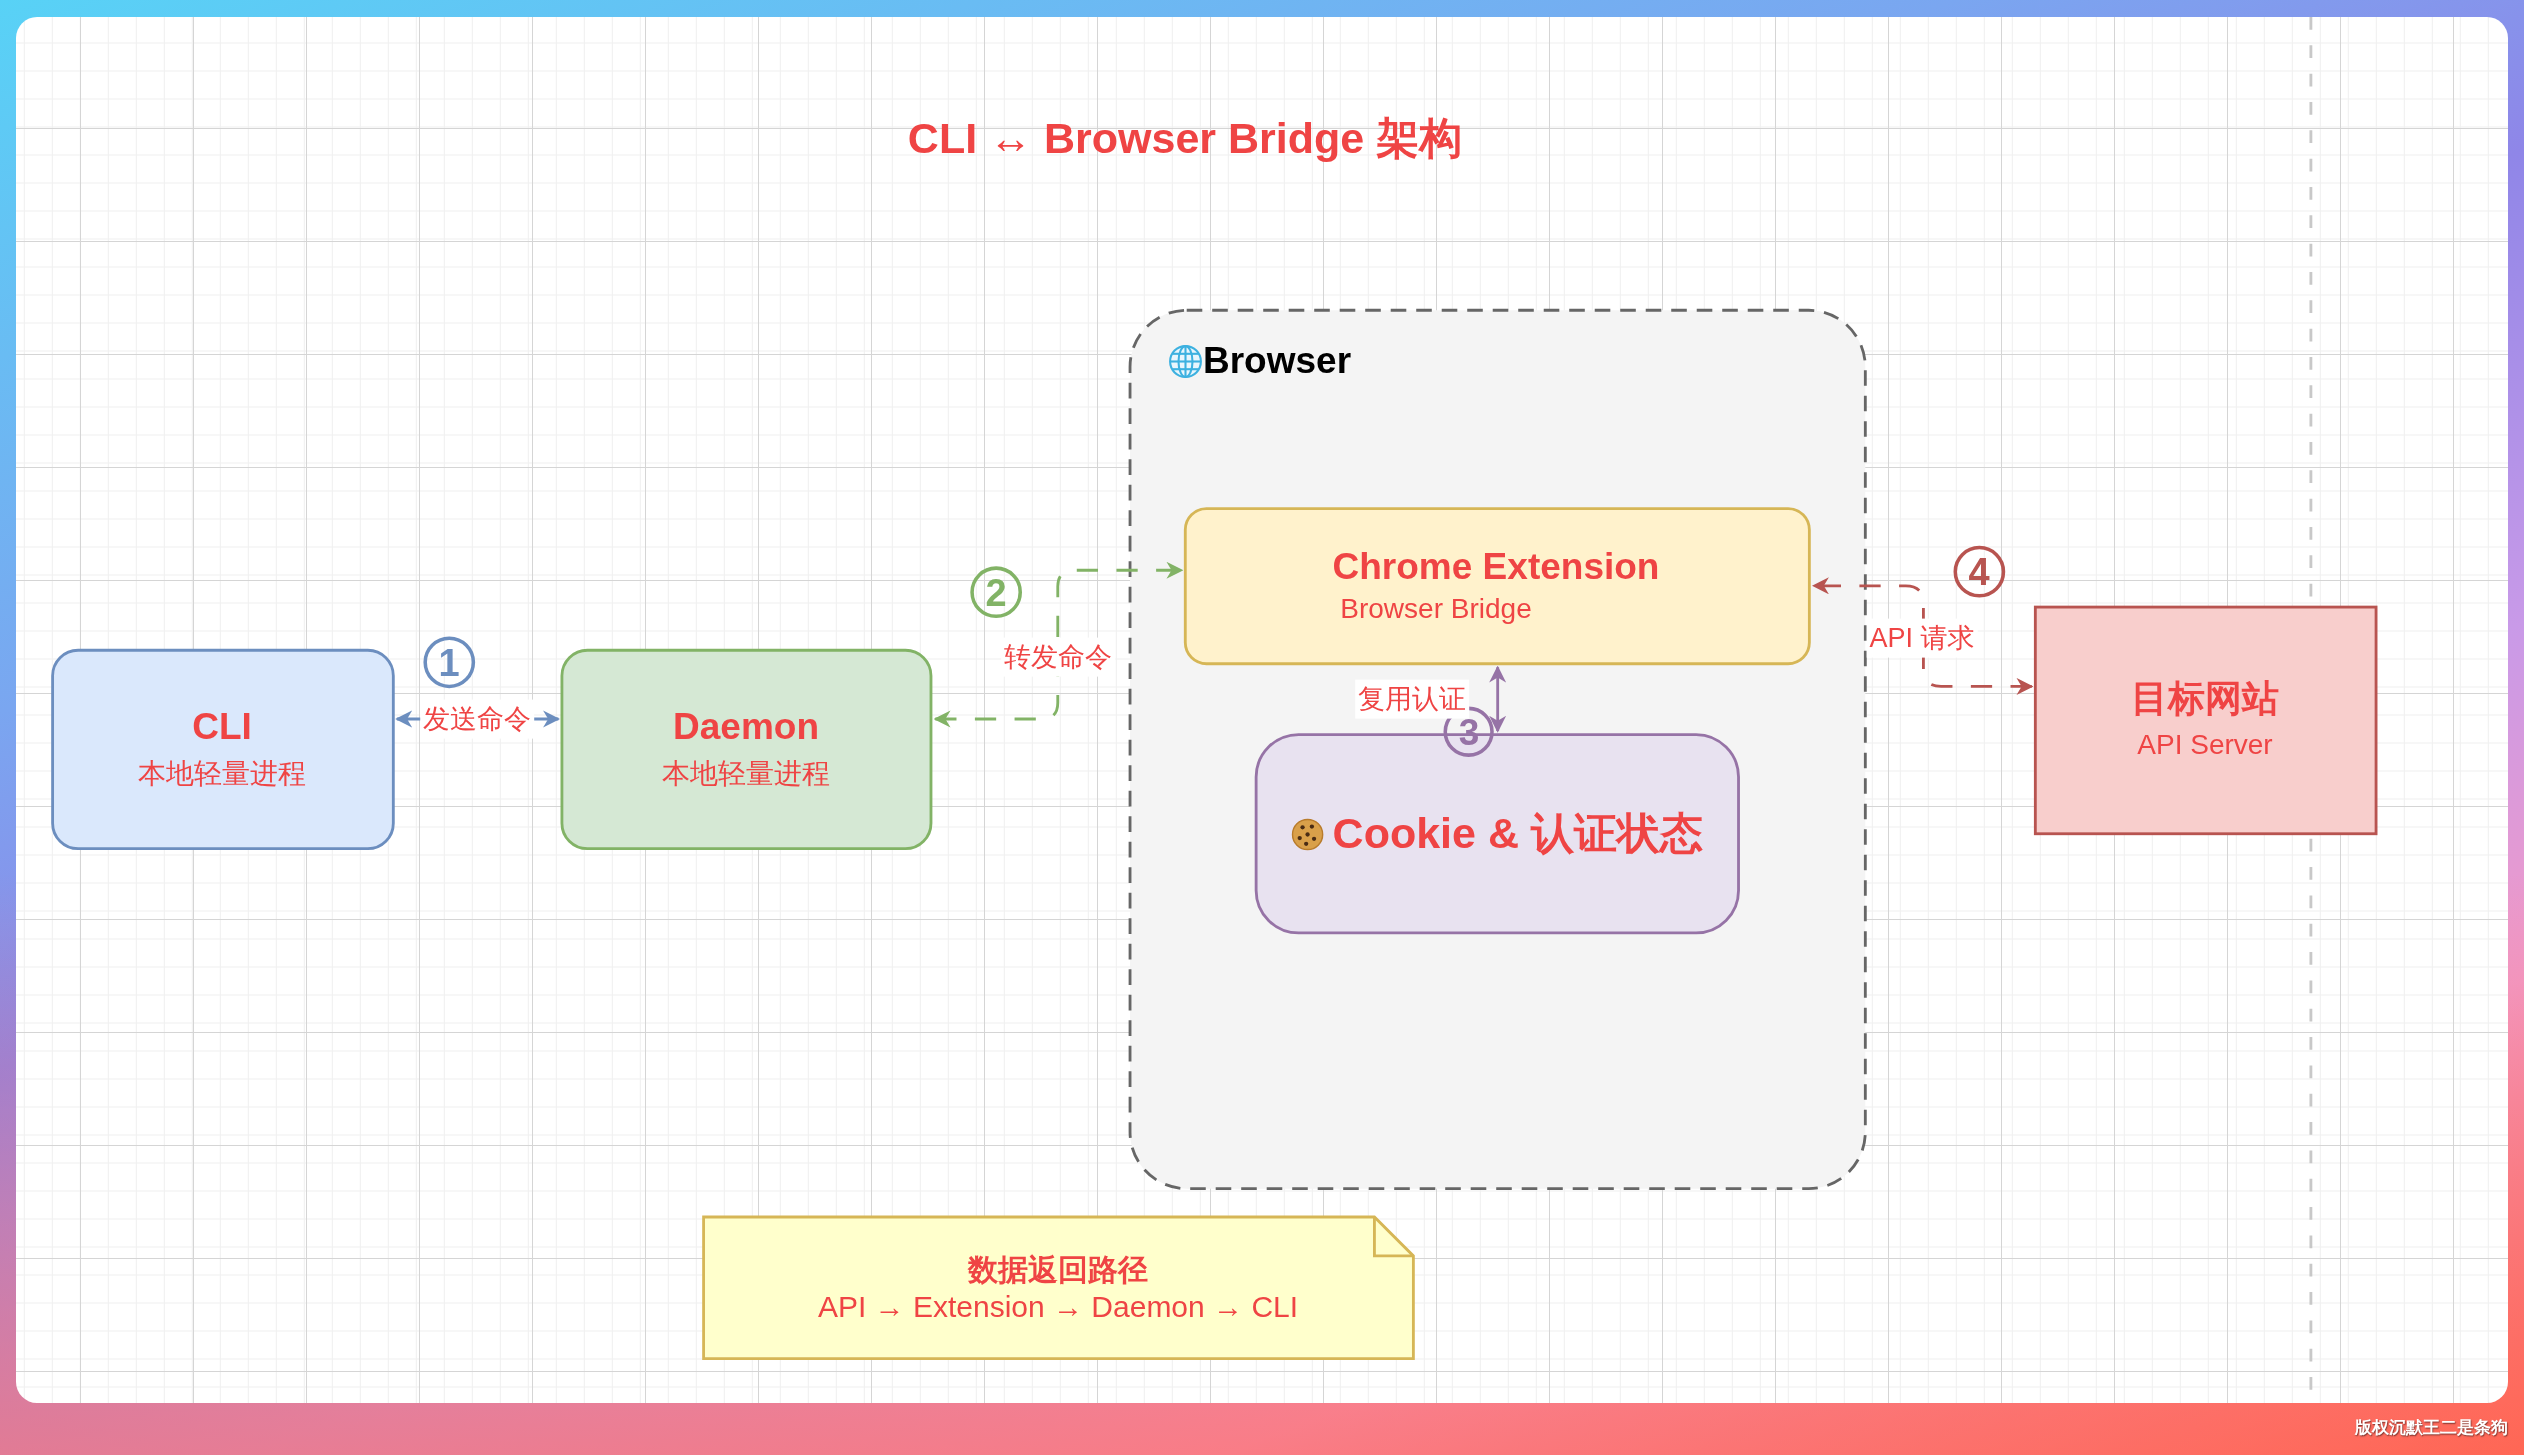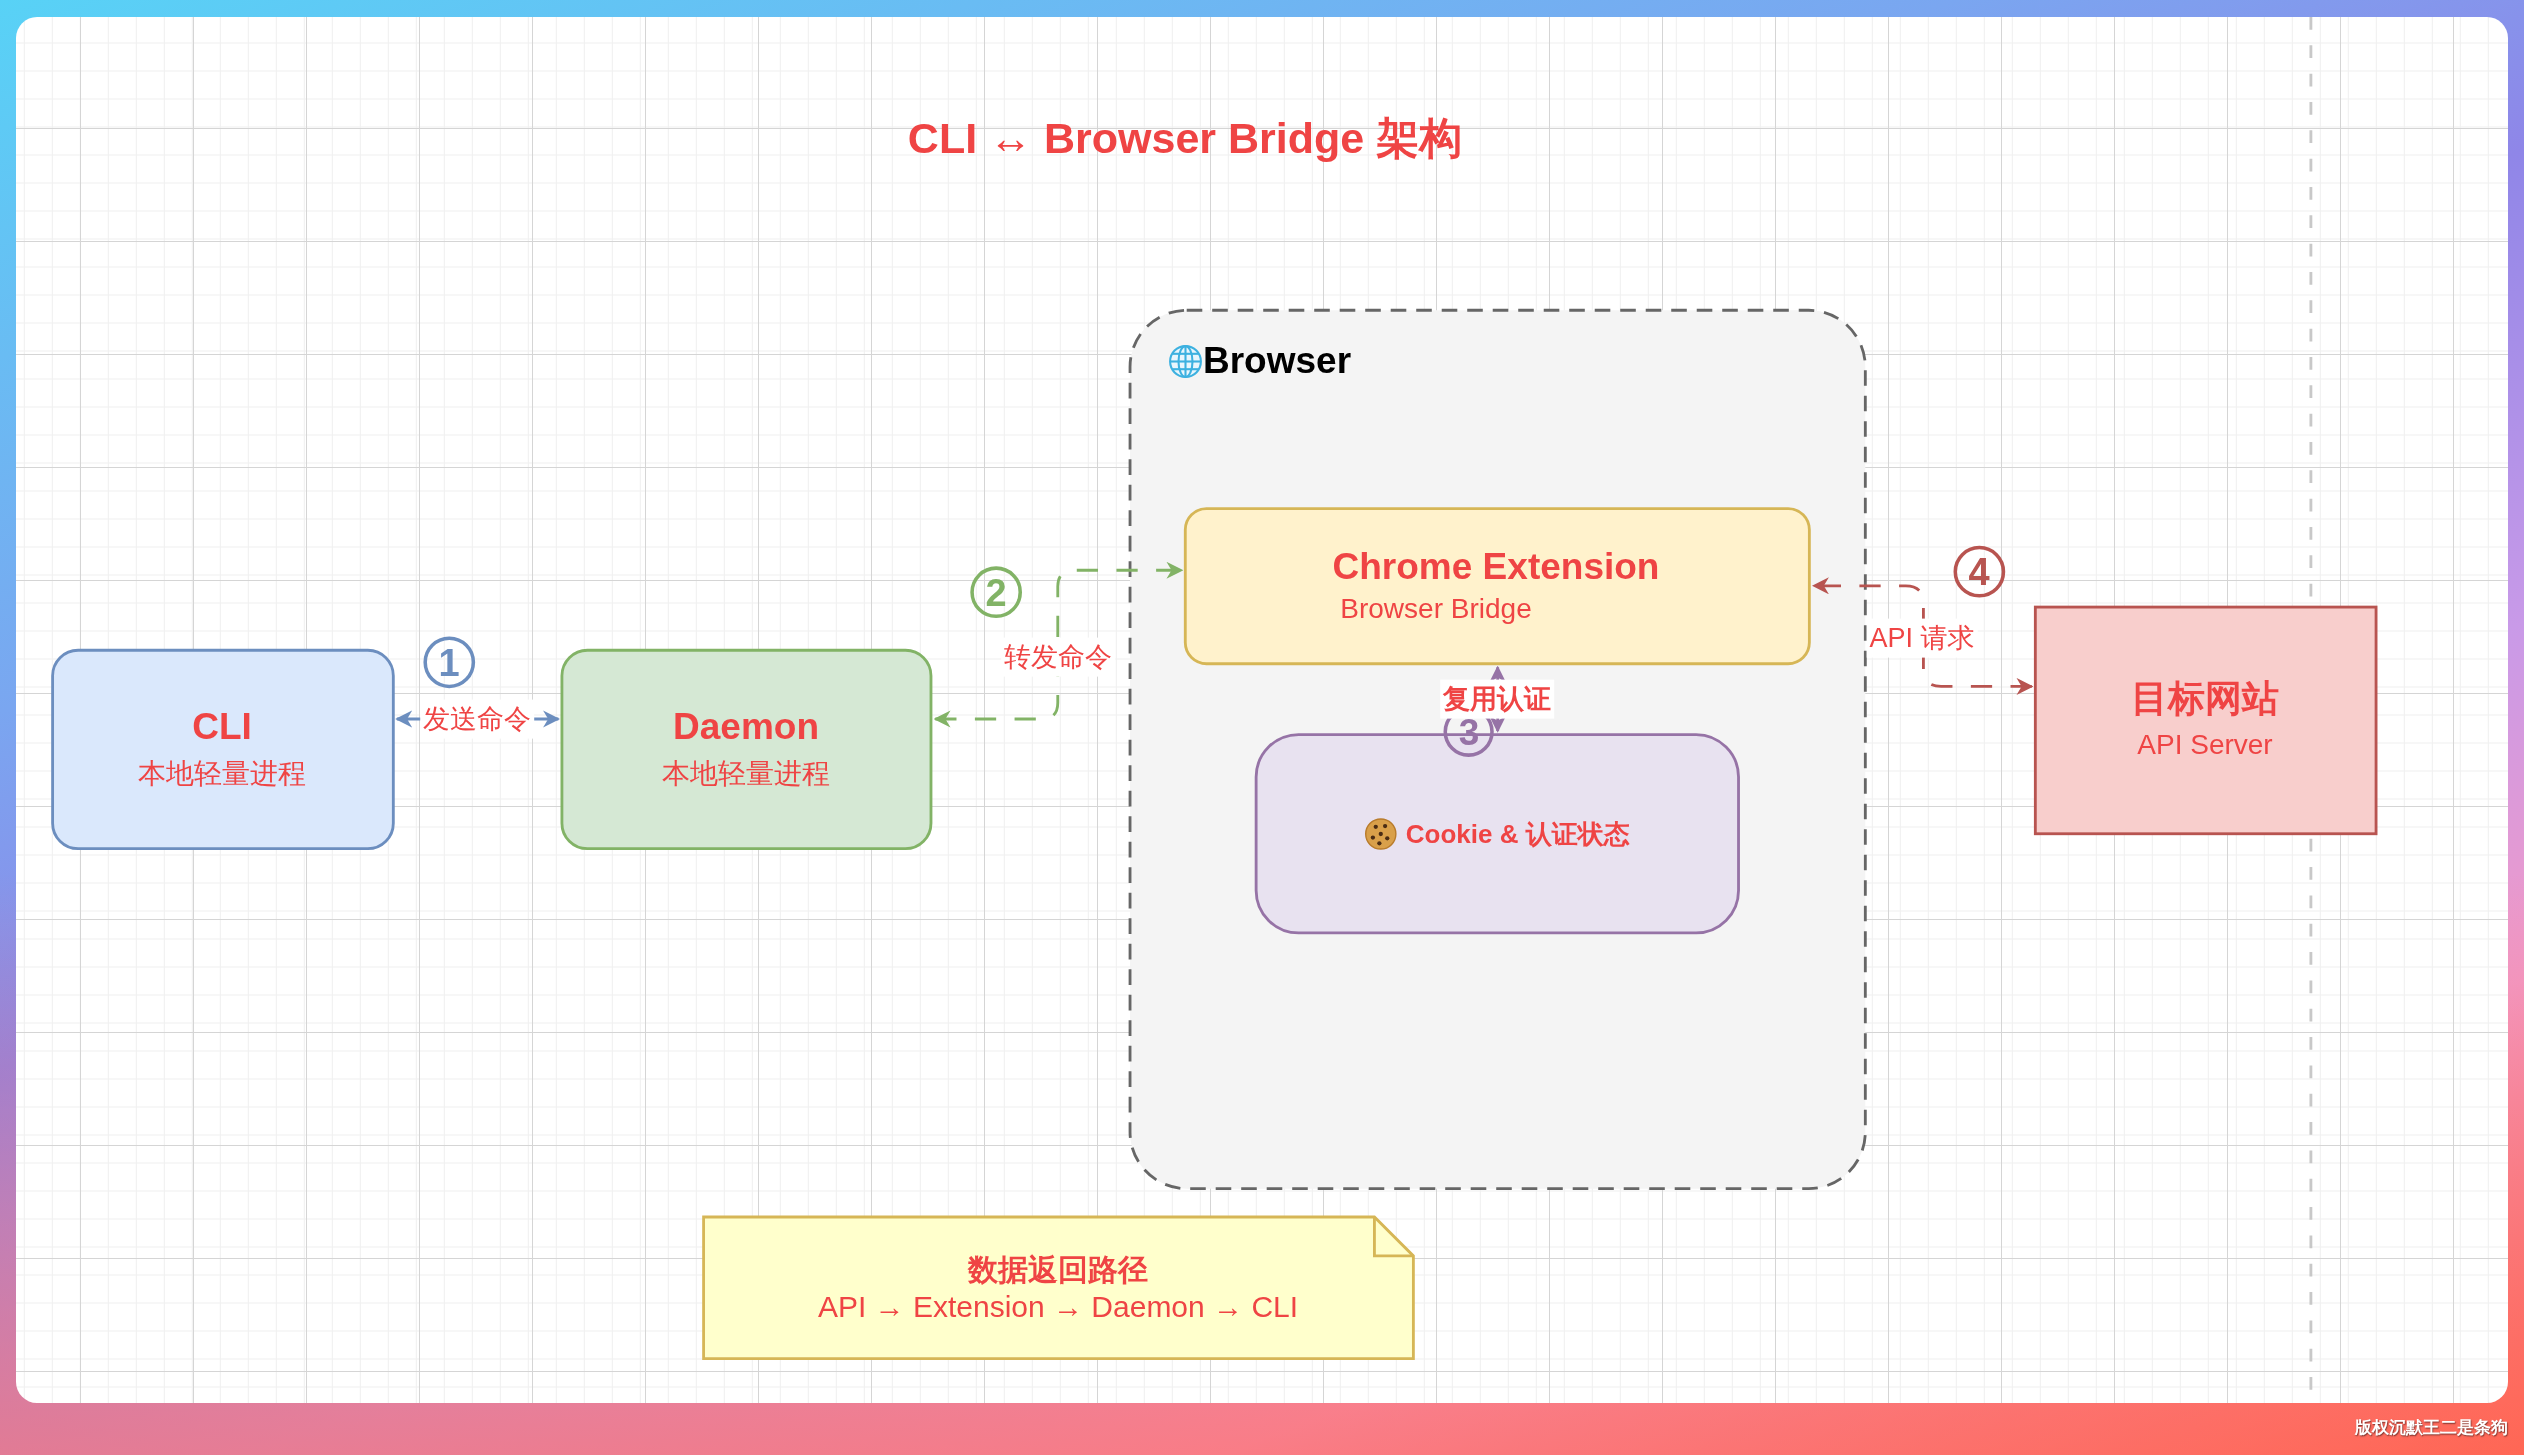--- a/index.html
+++ b/index.html
@@ -108,29 +108,29 @@
 <div class="lbl cookie-row" style="left:1497px;top:834px;">
   <svg width="33" height="33" viewBox="0 0 46 46">
     <circle cx="23" cy="23" r="21" fill="#d9a04a" stroke="#b97c2c" stroke-width="2"></circle>
     <circle cx="16" cy="13" r="3" fill="#4a2c14"></circle>
     <circle cx="29" cy="12" r="3" fill="#4a2c14"></circle>
     <circle cx="23" cy="23" r="3" fill="#4a2c14"></circle>
     <circle cx="12" cy="28" r="3" fill="#4a2c14"></circle>
     <circle cx="32" cy="29" r="3" fill="#4a2c14"></circle>
     <circle cx="21" cy="36" r="3" fill="#4a2c14"></circle>
   </svg>
-  <span class="box-title" style="font-size:26px;">Cookie &amp; 认证状态</span>
+  <span class="box-title" style="font-size:43px;">Cookie &amp; 认证状态</span>
 </div>
 
 <div class="lbl box-title" style="left:2205px;top:699px;">目标网站</div>
 <div class="lbl box-sub" style="left:2205px;top:745px;">API Server</div>
 
 <div class="lbl edge-lbl" style="left:477px;top:719px;">发送命令</div>
 <div class="lbl edge-lbl" style="left:1058px;top:646px;margin-top:11px;">转发命令</div>
-<div class="lbl edge-lbl" style="left:1497px;top:699px;font-weight:bold;">复用认证</div>
+<div class="lbl edge-lbl" style="left:1412px;top:699px;">复用认证</div>
 <div class="lbl edge-lbl" style="left:1922px;top:638px;">API 请求</div>
 
 <div class="lbl circ" style="left:449px;top:663px;color:#6c8ebf;font-size:38px;font-weight:bold;">1</div>
 <div class="lbl circ" style="left:996px;top:593px;color:#82b366;font-size:38px;font-weight:bold;">2</div>
 <div class="lbl circ" style="left:1469px;top:733px;color:#9673a6;font-size:37px;font-weight:bold;">3</div>
 <div class="lbl circ" style="left:1979px;top:572px;color:#b85450;font-size:38px;font-weight:bold;">4</div>
 
 <div class="lbl" style="left:1058px;top:1270px;font-size:30px;font-weight:bold;">数据返回路径</div>
 <div class="lbl" style="left:1058px;top:1307px;font-size:30px;">API → Extension → Daemon → CLI</div>
 

